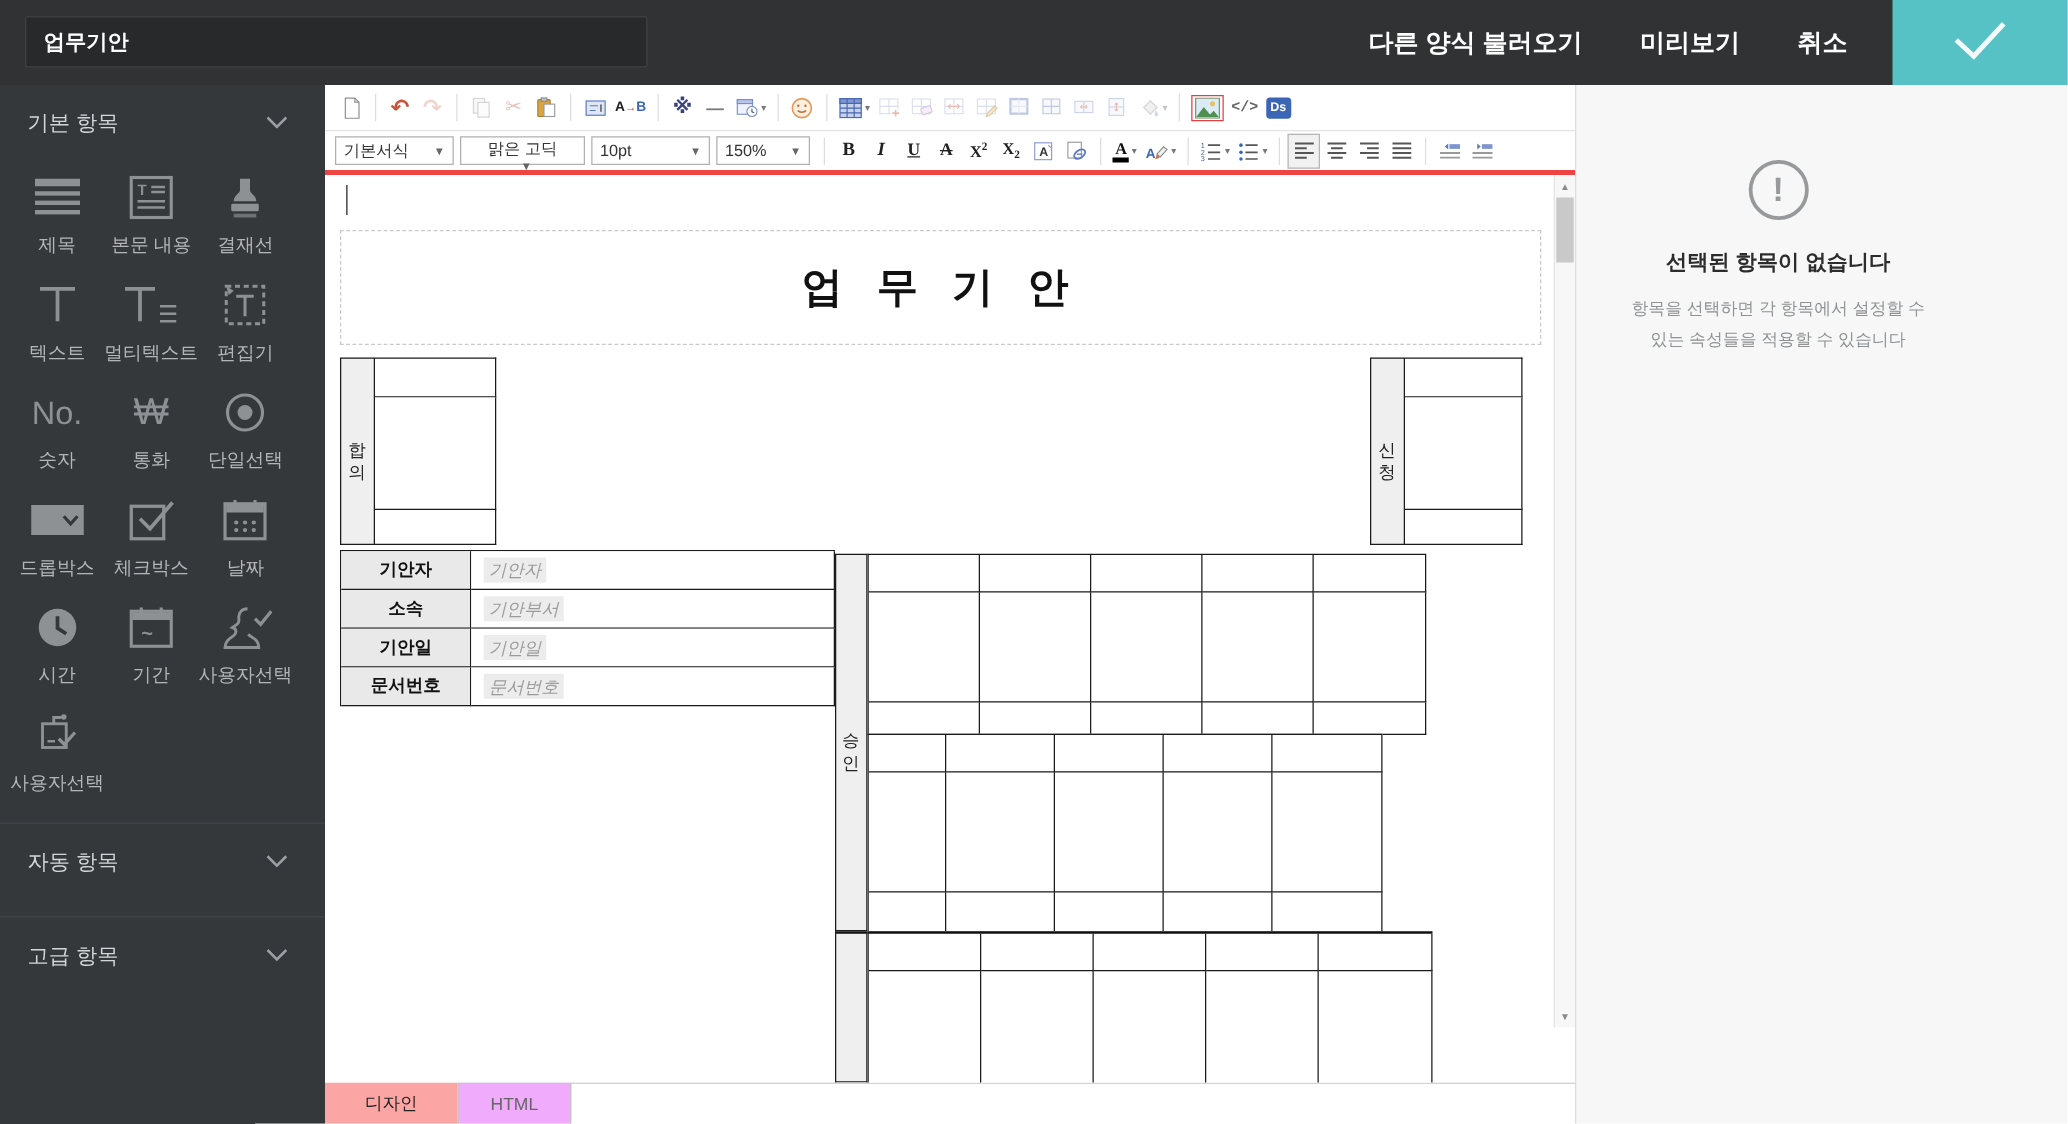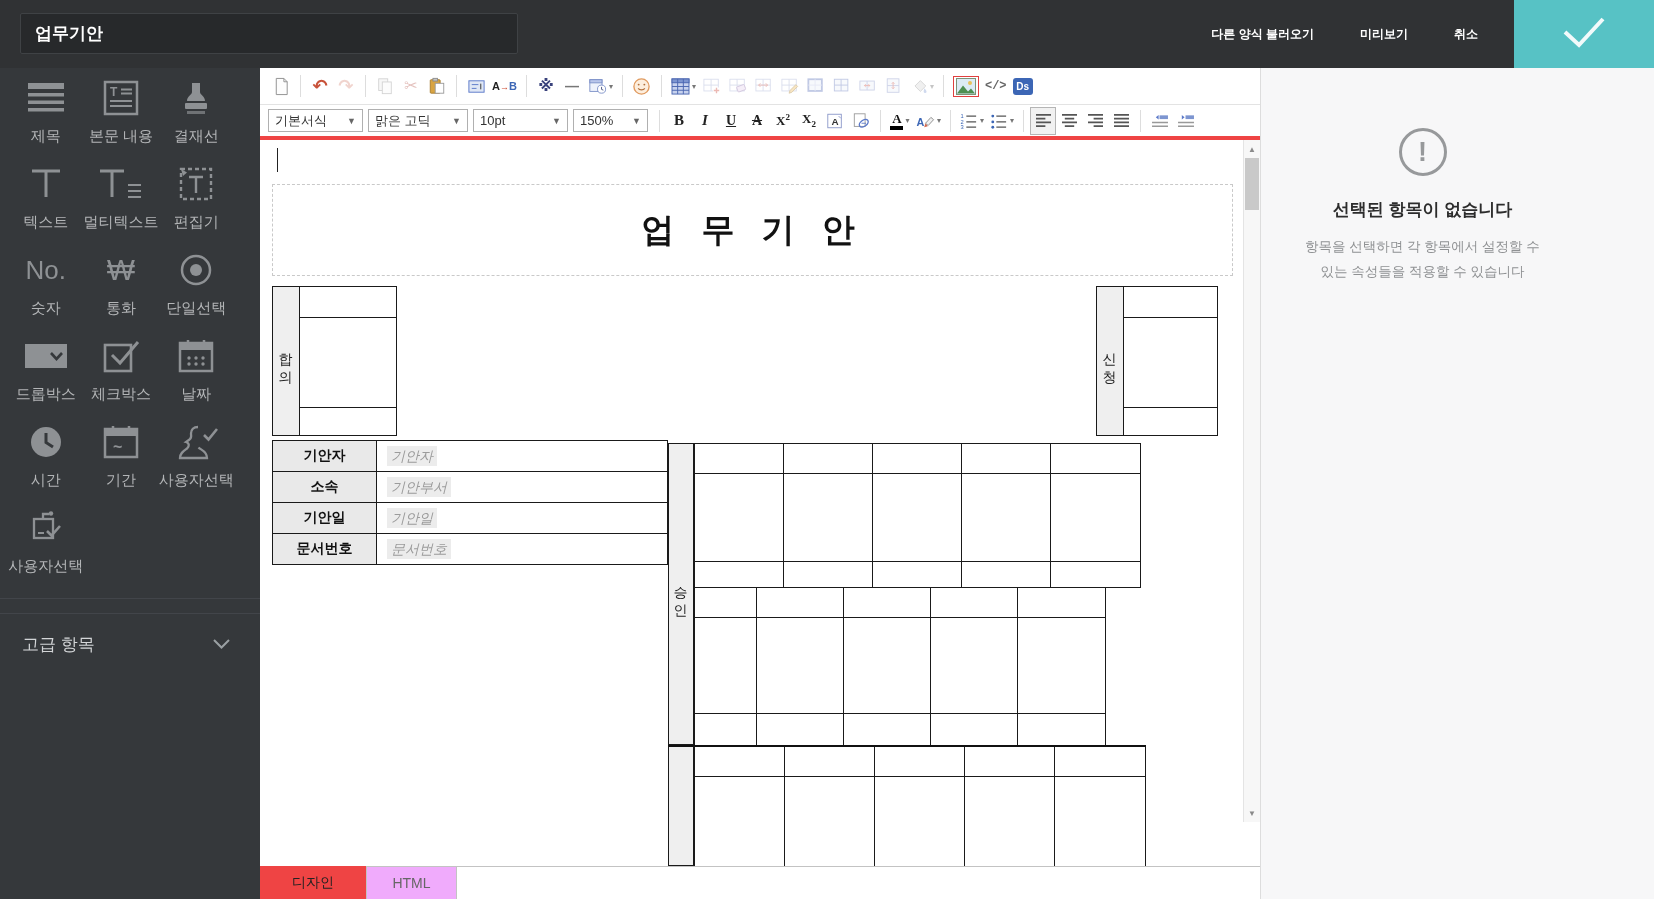--- a/index.html
+++ b/index.html
@@ -6,21 +6,21 @@
   html,body{width:1654px;height:899px;overflow:hidden}
   body{font-family:"Liberation Sans","DejaVu Sans",sans-serif;background:#fff;position:relative}
   #app{position:absolute;inset:0}
 
   
   .topbar{position:absolute;left:0;top:0;width:1654px;height:68px;background:#303234}
   .title-input{position:absolute;left:20px;top:13px;width:498px;height:41px;background:#27292b;
     border:1px solid #3f4245;border-radius:2px;color:#fff;font-size:17px;font-weight:bold;
     padding:0 14px;outline:none;font-family:inherit}
   .top-actions{position:absolute;right:176px;top:0;height:68px;display:flex;align-items:center;gap:46px}
-  .top-link{color:#fff;font-size:12px;font-weight:bold;cursor:pointer;white-space:nowrap}
+  .top-link{color:#fff;font-size:20px;font-weight:bold;cursor:pointer;white-space:nowrap}
   .confirm-btn{position:absolute;right:0;top:0;width:140px;height:68px;border:none;cursor:pointer;
     display:flex;align-items:center;justify-content:center}
 
   
   .sidebar{position:absolute;left:0;top:68px;width:260px;height:831px;background:#35383b;color:#c9cbcd}
   .sb-header{height:60px;display:flex;align-items:center;justify-content:space-between;
     padding:0 30px 0 22px;font-size:17px;color:#d3d5d7;cursor:pointer}
   .sb-grid{display:grid;grid-template-columns:1fr 1fr 1fr;padding:2px 26px 8px 8px;row-gap:10px}
   .sb-item{height:76px;display:flex;flex-direction:column;align-items:center;justify-content:flex-end;cursor:pointer}
   .sb-item .sb-ic{height:48px;display:flex;align-items:center;justify-content:center;color:#8e9194}
@@ -71,21 +71,21 @@
 
   
   .vscroll{position:absolute;right:0;top:0;width:17px;height:682px;background:#f7f7f7;border-left:1px solid #e4e4e4}
   .sb-arrow{position:absolute;left:0;width:16px;height:16px;display:flex;align-items:center;justify-content:center;
     font-size:8px;color:#8a8a8a;cursor:pointer}
   .sb-thumb{position:absolute;left:1px;top:18px;width:14px;height:52px;background:#c9c9c9;cursor:pointer}
 
   
   .tabbar{height:33px;display:flex;background:#fff;font-size:14px}
   .tab{display:flex;align-items:center;justify-content:center;cursor:pointer}
-  .tab-design{width:106px;color:#222;background:#ef4444}
+  .tab-design{width:106px;color:#222;background:#fca5a5}
   .tab-html{width:91px;background:#f0abfc;border:1px solid #c3c3c3;border-bottom:none;color:#666}
   .tab-rest{flex:1;border-top:1px solid #c3c3c3}
 
   
   .rpanel{position:absolute;left:1260px;top:68px;width:394px;height:831px;background:#f7f7f8;
     border-left:1px solid #ddd;text-align:center;padding:60px 86px 0 16px}
   .empty-icon{width:48px;height:48px;border:3px solid #97999b;border-radius:50%;color:#97999b;
     font-size:27px;font-weight:bold;line-height:42px;margin:0 auto}
   .empty-title{margin-top:22px;font-size:17px;font-weight:bold;color:#2c2c2c}
   .empty-desc{margin-top:13px;font-size:13.5px;color:#8f9193;line-height:25px}
@@ -105,20 +105,28 @@
     <button class="confirm-btn" id="confirm-btn" style="background: rgb(87, 194, 197);">
       <span>
         <svg width="46" height="34" viewBox="0 0 46 34">
             <path d="M4 16l14 13L42 3" fill="none" stroke="rgba(255,255,255,.92)" stroke-width="4"></path>
           </svg>
       </span>
     </button>
   </header>
 
   <aside class="sidebar">
+    <div class="sb-header">
+      <span>기본 항목</span>
+      <span>
+        <svg width="17" height="10" viewBox="0 0 17 10">
+            <path d="M1 1l7.5 7.5L16 1" fill="none" stroke="#9aa0a3" stroke-width="2"></path>
+          </svg>
+      </span>
+    </div>
     <div class="sb-grid" id="sb-items">
         <div class="sb-item">
           <span class="sb-ic">
             <svg width="42" height="34" viewBox="0 0 42 34">
               <rect x="3" y="2" width="36" height="6" fill="#8e9194"></rect>
               <rect x="3" y="12" width="36" height="3.5" fill="#8e9194"></rect>
               <rect x="3" y="19.5" width="36" height="3.5" fill="#8e9194"></rect>
               <rect x="3" y="27" width="36" height="3.5" fill="#8e9194"></rect>
             </svg>
           </span>
@@ -264,20 +272,28 @@
               <path d="M17 11V6h6" stroke="#8e9194" stroke-width="2.3" fill="none"></path>
               <circle cx="25" cy="5.5" r="2.2" fill="#8e9194"></circle>
               <path d="M12 25h6" stroke="#8e9194" stroke-width="2"></path>
               <path d="M21 23l4.5 4.5L34 18" fill="none" stroke="#8e9194" stroke-width="2.6"></path>
             </svg>
           </span>
           <span class="sb-lb">사용자선택</span>
         </div>
       </div>
     <div class="sb-divider"></div>
+    <div class="sb-header">
+      <span>자동 항목</span>
+      <span>
+        <svg width="17" height="10" viewBox="0 0 17 10">
+            <path d="M1 1l7.5 7.5L16 1" fill="none" stroke="#9aa0a3" stroke-width="2"></path>
+          </svg>
+      </span>
+    </div>
     <div class="sb-divider"></div>
     <div class="sb-header">
       <span>고급 항목</span>
       <span>
         <svg width="17" height="10" viewBox="0 0 17 10">
             <path d="M1 1l7.5 7.5L16 1" fill="none" stroke="#9aa0a3" stroke-width="2"></path>
           </svg>
       </span>
     </div>
   </aside>
@@ -484,21 +500,21 @@
           <span class="ticon">
             <span style="display:inline-block;width:20px;height:17px;background:#3c66b5;border-radius:3px;color:#fff;font-size:10px;font-weight:bold;line-height:17px;">Ds</span>
           </span>
         </button>
       </div>
     <div class="tb2" id="toolbar-row2">
         <div class="fselect" style="width: 95px;">
           <span>기본서식</span>
           <span class="scaret">▼</span>
         </div>
-        <div class="fselect" style="width: 100px;">
+        <div class="fselect" style="width: 100px; flex-direction: column;">
           <span>맑은 고딕</span>
           <span class="scaret">▼</span>
         </div>
         <div class="fselect" style="width: 95px;">
           <span>10pt</span>
           <span class="scaret">▼</span>
         </div>
         <div class="fselect" style="width: 75px;">
           <span>150%</span>
           <span class="scaret">▼</span>

